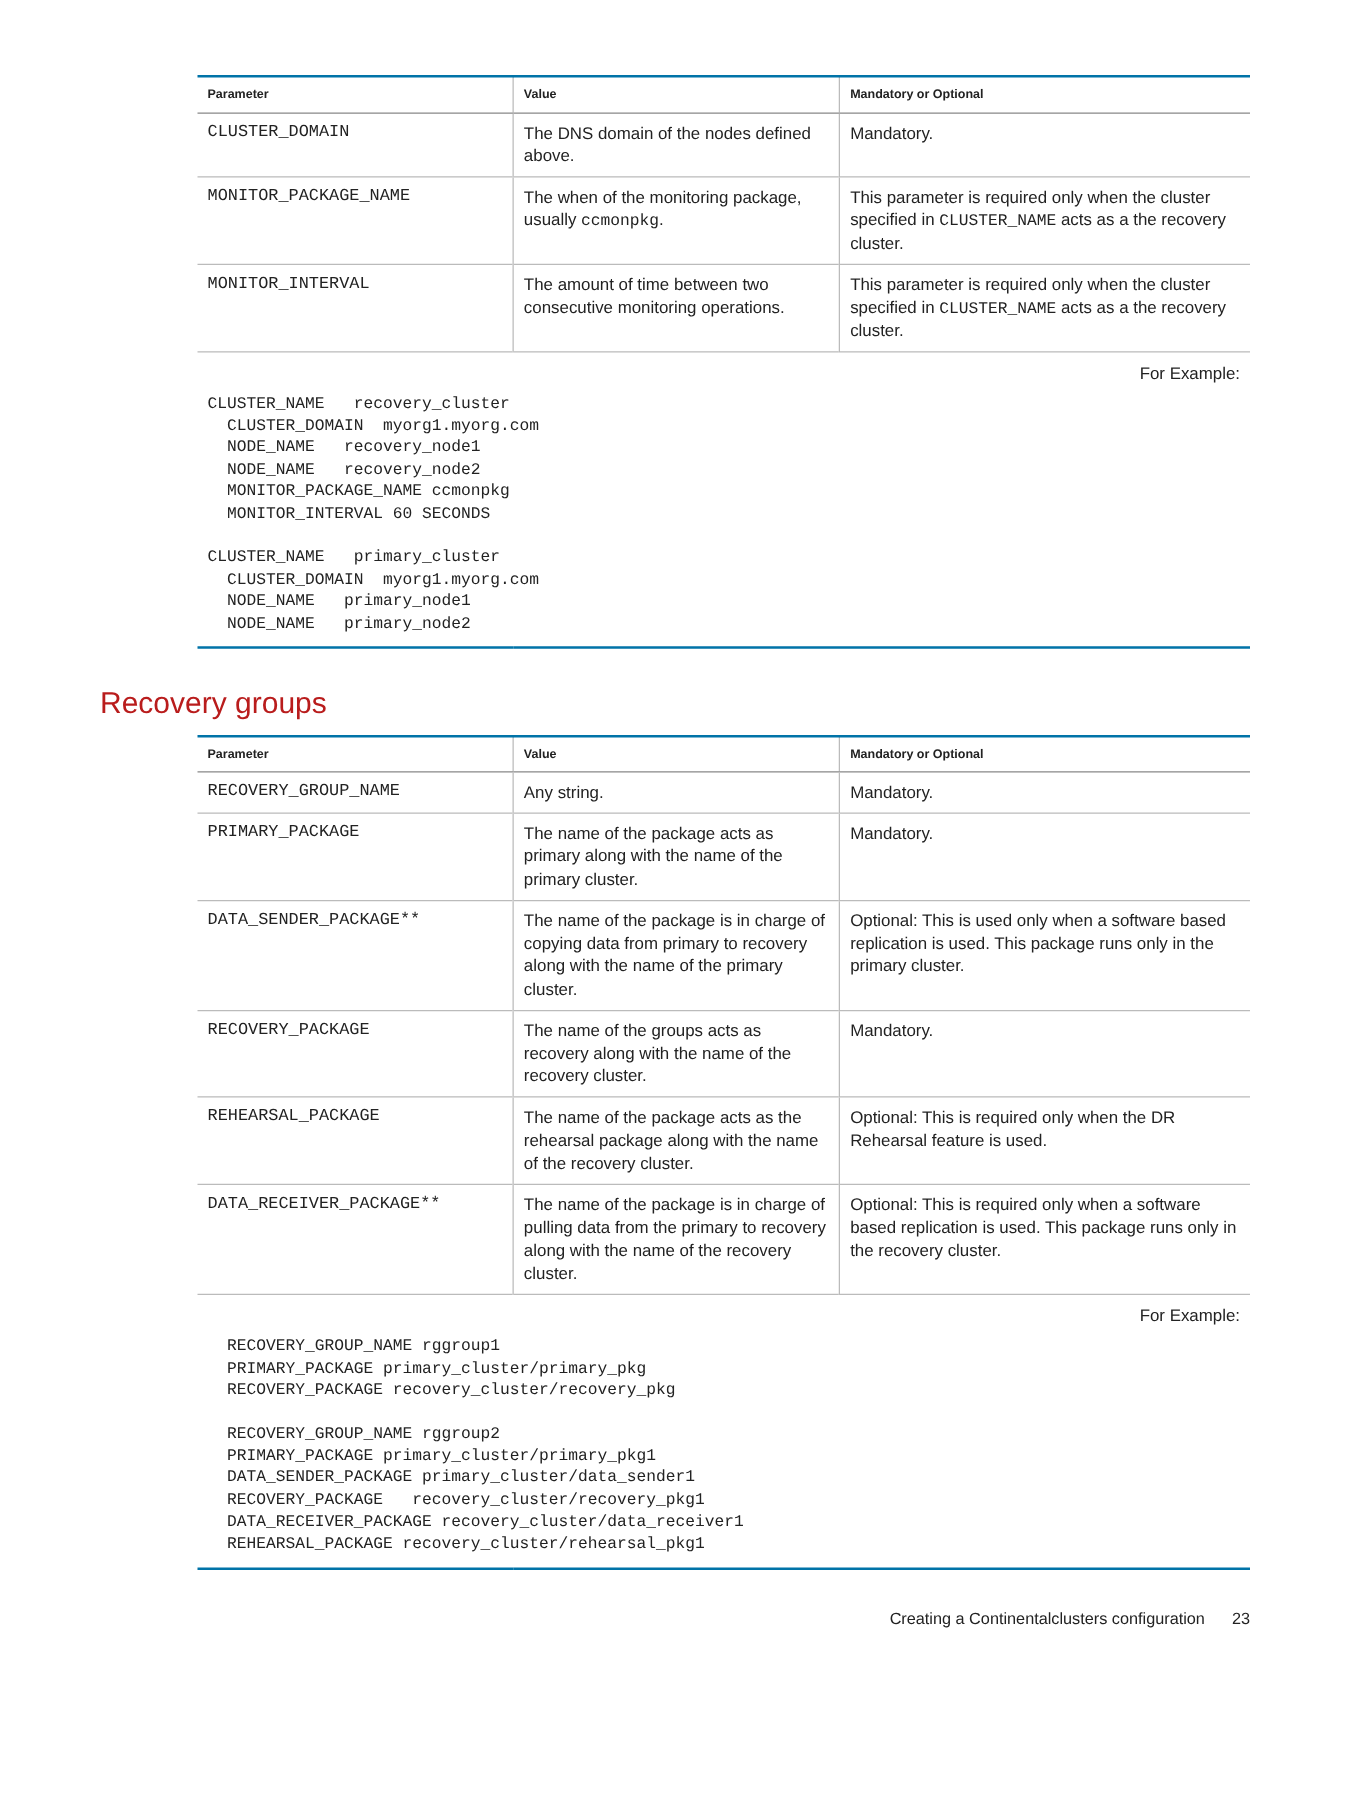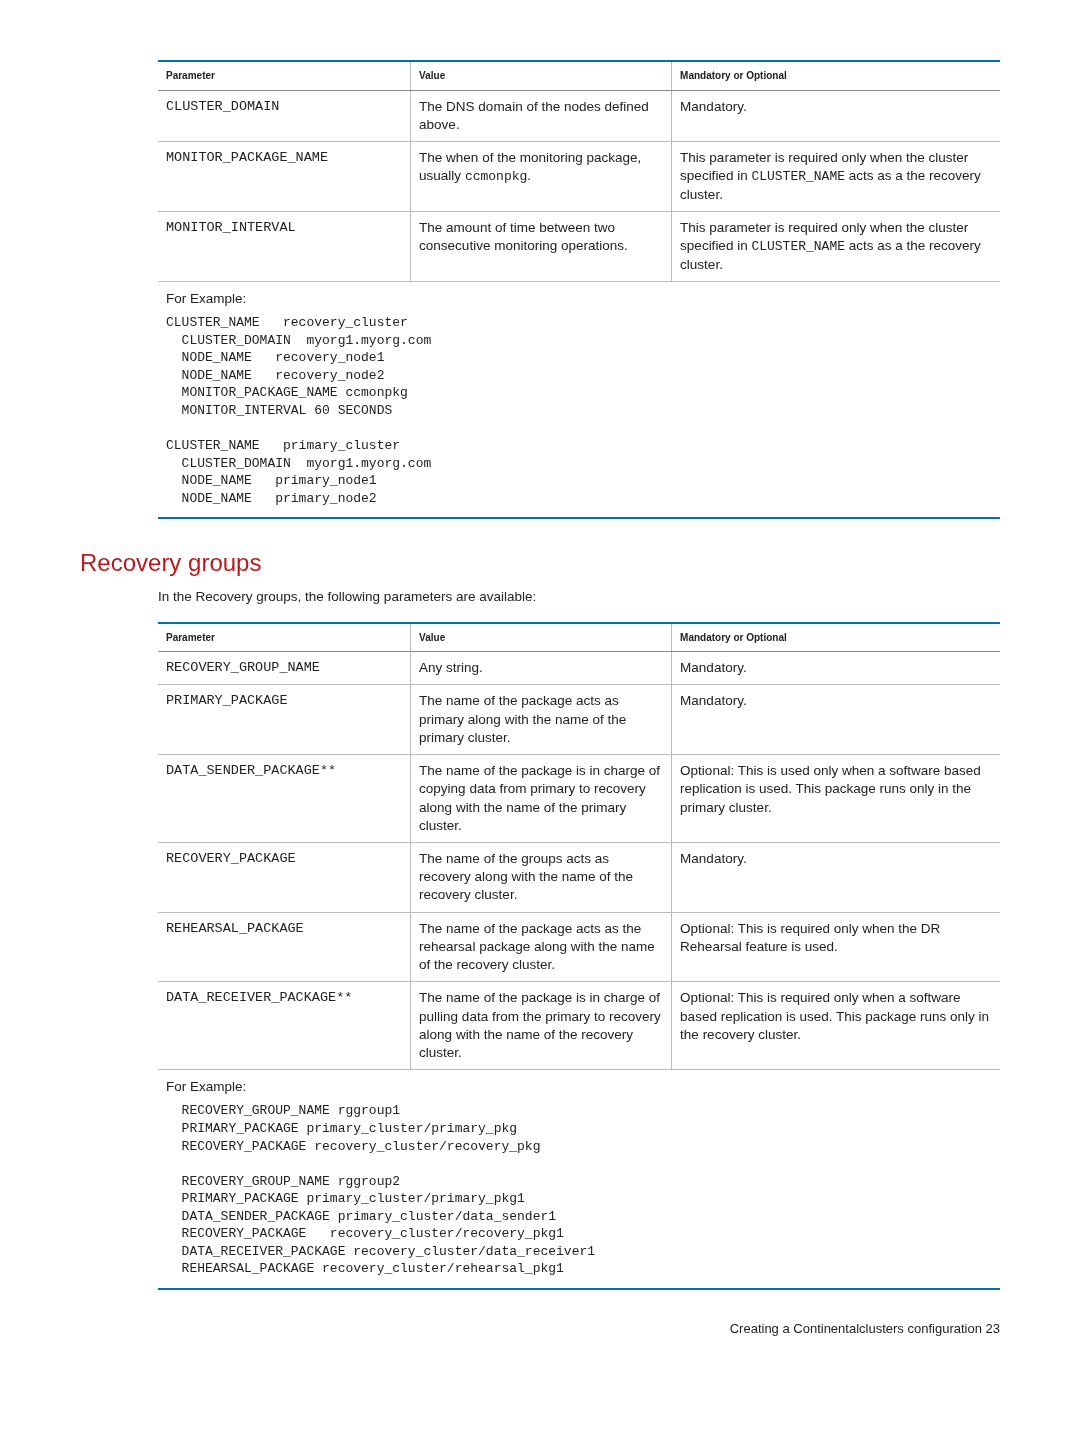--- a/index.html
+++ b/index.html
@@ -55,36 +55,38 @@
   table.param-table col.c3 { width: 39%; }
   .mono {
     font-family: "Courier New", Courier, monospace;
     font-size: 13px;
   }
   .example-row td {
     border-left: none !important;
   }
   .example-label {
     padding: 8px 8px 4px 8px;
+    text-align: right;
   }
   .example-code {
     font-family: "Courier New", Courier, monospace;
     font-size: 13px;
     white-space: pre;
     padding: 2px 8px 10px 8px;
     line-height: 1.35;
   }
   .footer {
     text-align: right;
     font-size: 13px;
     margin-top: 30px;
     margin-right: 0;
   }
   .footer .pnum {
     display: inline-block;
+    margin-left: 18px;
   }
 </style>
 </head>
 <body>
 
 <div class="page">
 
   <table class="param-table">
     <colgroup>
         <col class="c1">
@@ -127,21 +129,20 @@
 CLUSTER_NAME   primary_cluster
   CLUSTER_DOMAIN  myorg1.myorg.com
   NODE_NAME   primary_node1
   NODE_NAME   primary_node2</div>
         </td>
       </tr>
     </tbody>
   </table>
 
   <h2 class="section-title">Recovery groups</h2>
-  <p class="intro">In the Recovery groups, the following parameters are available:</p>
 
   <table class="param-table">
     <colgroup>
         <col class="c1">
         <col class="c2">
         <col class="c3">
       </colgroup>
     <thead>
       <tr>
         <th>Parameter</th>

